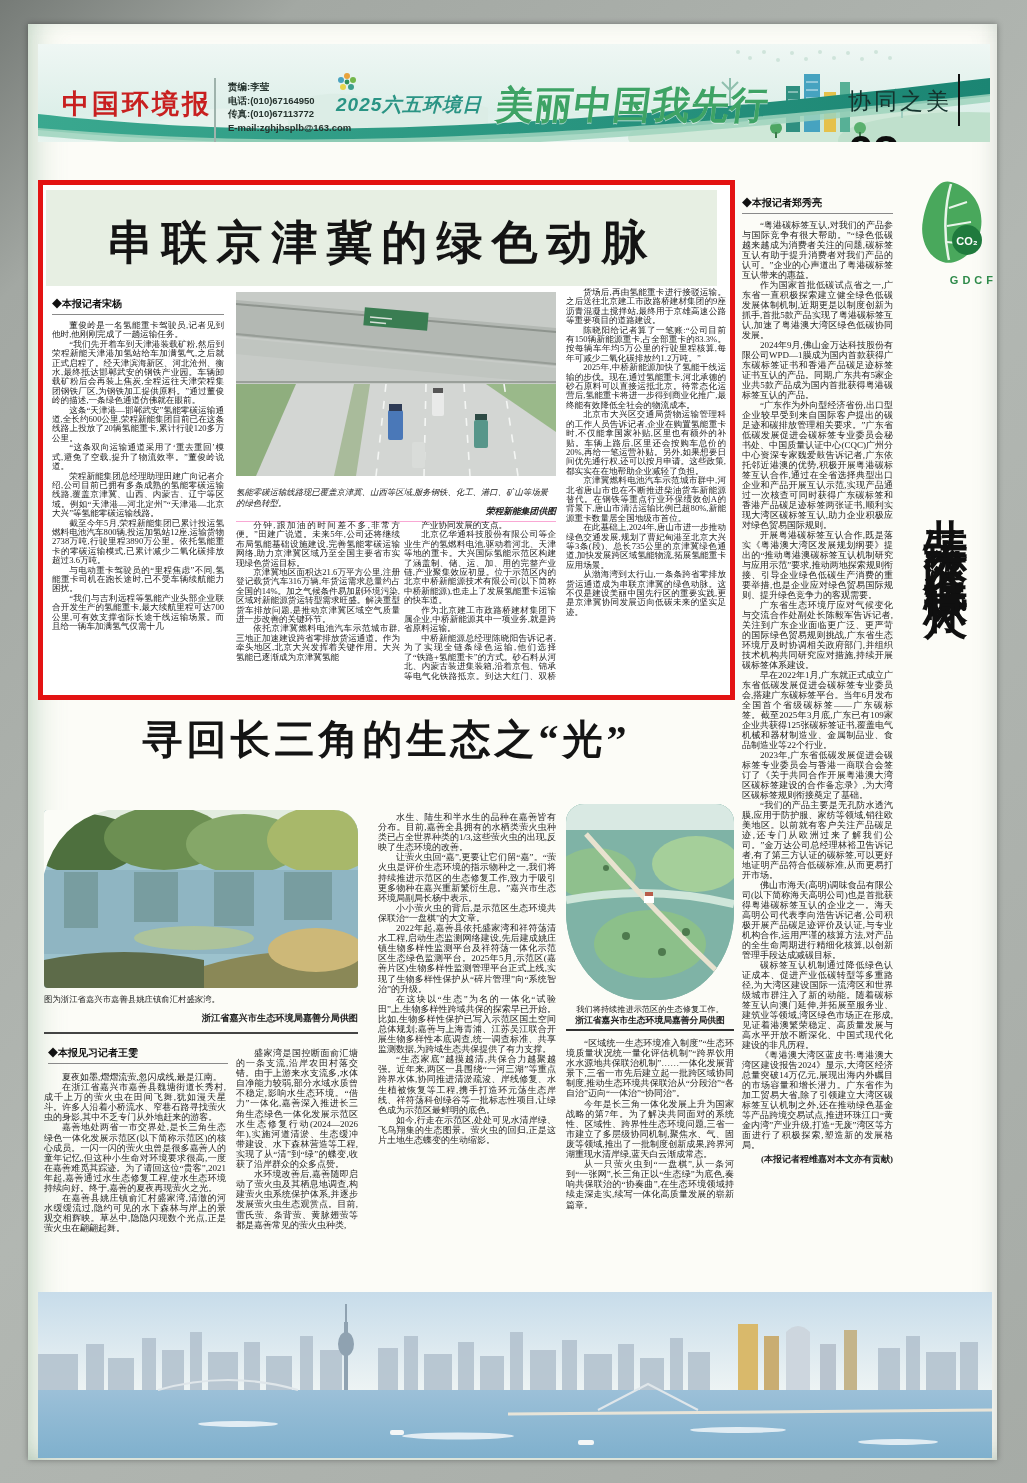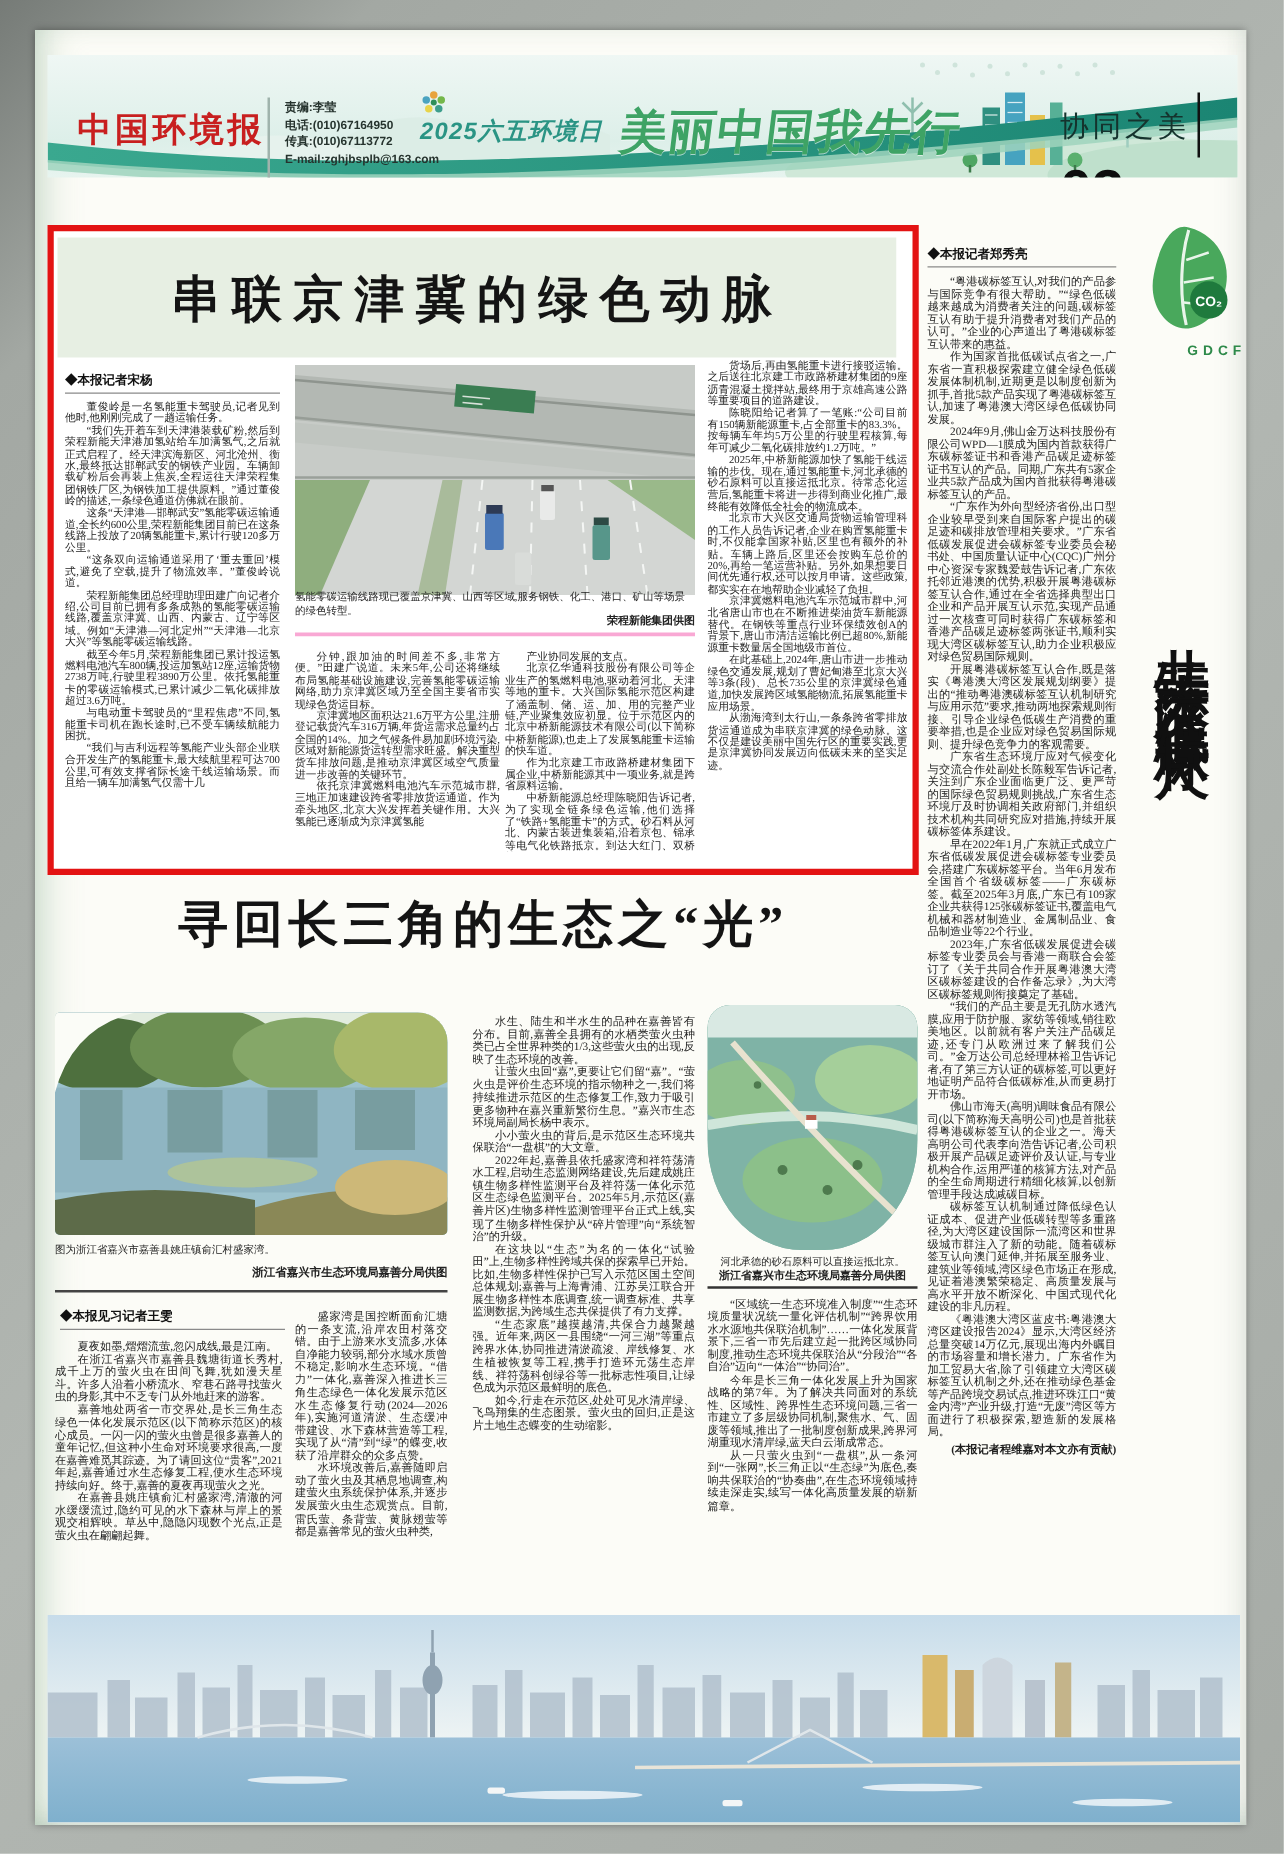--- a/index.html
+++ b/index.html
@@ -17,29 +17,29 @@
   #banner .year-event{font-family:"Liberation Sans",sans-serif;font-weight:900;font-size:19px;color:#2a9484;font-style:italic;letter-spacing:1px;white-space:nowrap;}
   #banner .flower{margin:0 4px 14px 10px;}
   #banner .slogan{font-size:38px;font-weight:bold;color:#3ea365;transform:skewX(-7deg);letter-spacing:1px;white-space:nowrap;text-shadow:0 1px 0 rgba(255,255,255,.6);}
   #section-box{position:absolute;left:810px;top:30px;width:148px;z-index:3;}
   #section-name{display:inline-block;font-size:23px;font-weight:normal;color:#15332d;letter-spacing:3px;vertical-align:top;margin-top:12px;}
   #section-bar{display:inline-block;width:2px;height:52px;background:#111;margin:0 6px;vertical-align:top;}
   #page-num{display:inline-block;font-family:"Liberation Sans",sans-serif;font-size:46px;font-weight:900;color:#0d0d0d;line-height:52px;vertical-align:top;}
   
   #main-box{position:absolute;left:10px;top:156px;width:687px;height:510px;border:5px solid #e31313;background:#fff;}
   #a1-strip{position:absolute;left:3px;top:5px;width:671px;height:96px;background:#e7efe3;}
-  #a1-title{position:absolute;left:0;top:22px;width:100%;text-align:center;font-size:40px;font-weight:bold;color:#141414;letter-spacing:9px;}
+  #a1-title{position:absolute;left:0;top:22px;width:100%;text-align:center;font-size:46px;font-weight:bold;color:#141414;letter-spacing:9px;}
   .byline{position:absolute;font-size:10px;font-weight:bold;color:#111;border-bottom:1px solid #8a8a8a;padding-bottom:3px;font-family:"Liberation Serif",serif;}
   .col{position:absolute;overflow:hidden;text-align:justify;color:#1e1e1e;}
   .a1c{font-size:8.6px;line-height:9.4px;}
   .para{margin:0;text-indent:2em;}
   #a1-byline{left:9px;top:112px;width:172px;}
   #a1-col1{left:9px;top:136px;width:172px;height:360px;}
   #a1-photo{position:absolute;left:193px;top:107px;width:320px;height:184px;background:#c9cdc9;overflow:hidden;}
-  #a1-cap{position:absolute;left:193px;top:287px;width:320px;height:34px;font-size:8.4px;line-height:11px;color:#222;border-bottom:3px solid #f9a8d4;}
+  #a1-cap{position:absolute;left:193px;top:302px;width:320px;height:34px;font-size:8.4px;line-height:11px;color:#222;border-bottom:1px solid #f9a8d4;font-style:italic;}
   #a1-cap .credit{position:absolute;right:0;bottom:4px;font-family:"Liberation Sans",sans-serif;font-weight:bold;font-size:8.8px;}
   #a1-col2{left:193px;top:336px;width:164px;height:160px;}
   #a1-col3{left:361px;top:336px;width:152px;height:160px;}
   #a1-col4{left:523px;top:103px;width:160px;height:393px;}
   
   #r-byline{left:714px;top:172px;width:151px;}
   #r-col{position:absolute;left:714px;top:196px;width:151px;text-align:justify;font-size:9px;line-height:10px;color:#1e1e1e;}
   #r-footer{font-weight:bold;text-align:right;margin-top:4px;text-indent:0;}
   #r-logo{position:absolute;left:877px;top:150px;width:92px;height:116px;text-align:right;}
   #r-logo .gdcf{font-family:"Liberation Sans",sans-serif;font-size:11px;font-weight:bold;color:#2e8a4a;letter-spacing:4px;}
@@ -321,21 +321,21 @@
             <circle cx="60" cy="132" r="4"></circle>
             <circle cx="96" cy="148" r="4"></circle>
             <circle cx="120" cy="128" r="4"></circle>
             <circle cx="40" cy="64" r="3"></circle>
           </g>
       <rect x="78" y="92" width="10" height="7" fill="#ffffff"></rect>
           <rect x="79" y="88" width="8" height="4" fill="#b85c4a"></rect>
     </svg>
   </div>
   <div id="a2-capR">
-    <span>河北承德的砂石原料可以直接运抵北京。</span>
+    <span>我们将持续推进示范区的生态修复工作。</span>
     <span class="credit">浙江省嘉兴市生态环境局嘉善分局供图</span>
   </div>
   <div id="a2-col4" class="col a2c">
         <p class="para">“区域统一生态环境准入制度”“生态环境质量状况统一量化评估机制”“跨界饮用水水源地共保联治机制”……一体化发展背景下,三省一市先后建立起一批跨区域协同制度,推动生态环境共保联治从“分段治”“各自治”迈向“一体治”“协同治”。</p>
         <p class="para">今年是长三角一体化发展上升为国家战略的第7年。为了解决共同面对的系统性、区域性、跨界性生态环境问题,三省一市建立了多层级协同机制,聚焦水、气、固废等领域,推出了一批制度创新成果,跨界河湖重现水清岸绿,蓝天白云渐成常态。</p>
         <p class="para">从一只萤火虫到“一盘棋”,从一条河到“一张网”,长三角正以“生态绿”为底色,奏响共保联治的“协奏曲”,在生态环境领域持续走深走实,续写一体化高质量发展的崭新篇章。</p>
       </div>
 
   <div id="pano">
     <svg width="954" height="166" viewBox="0 0 954 166">

